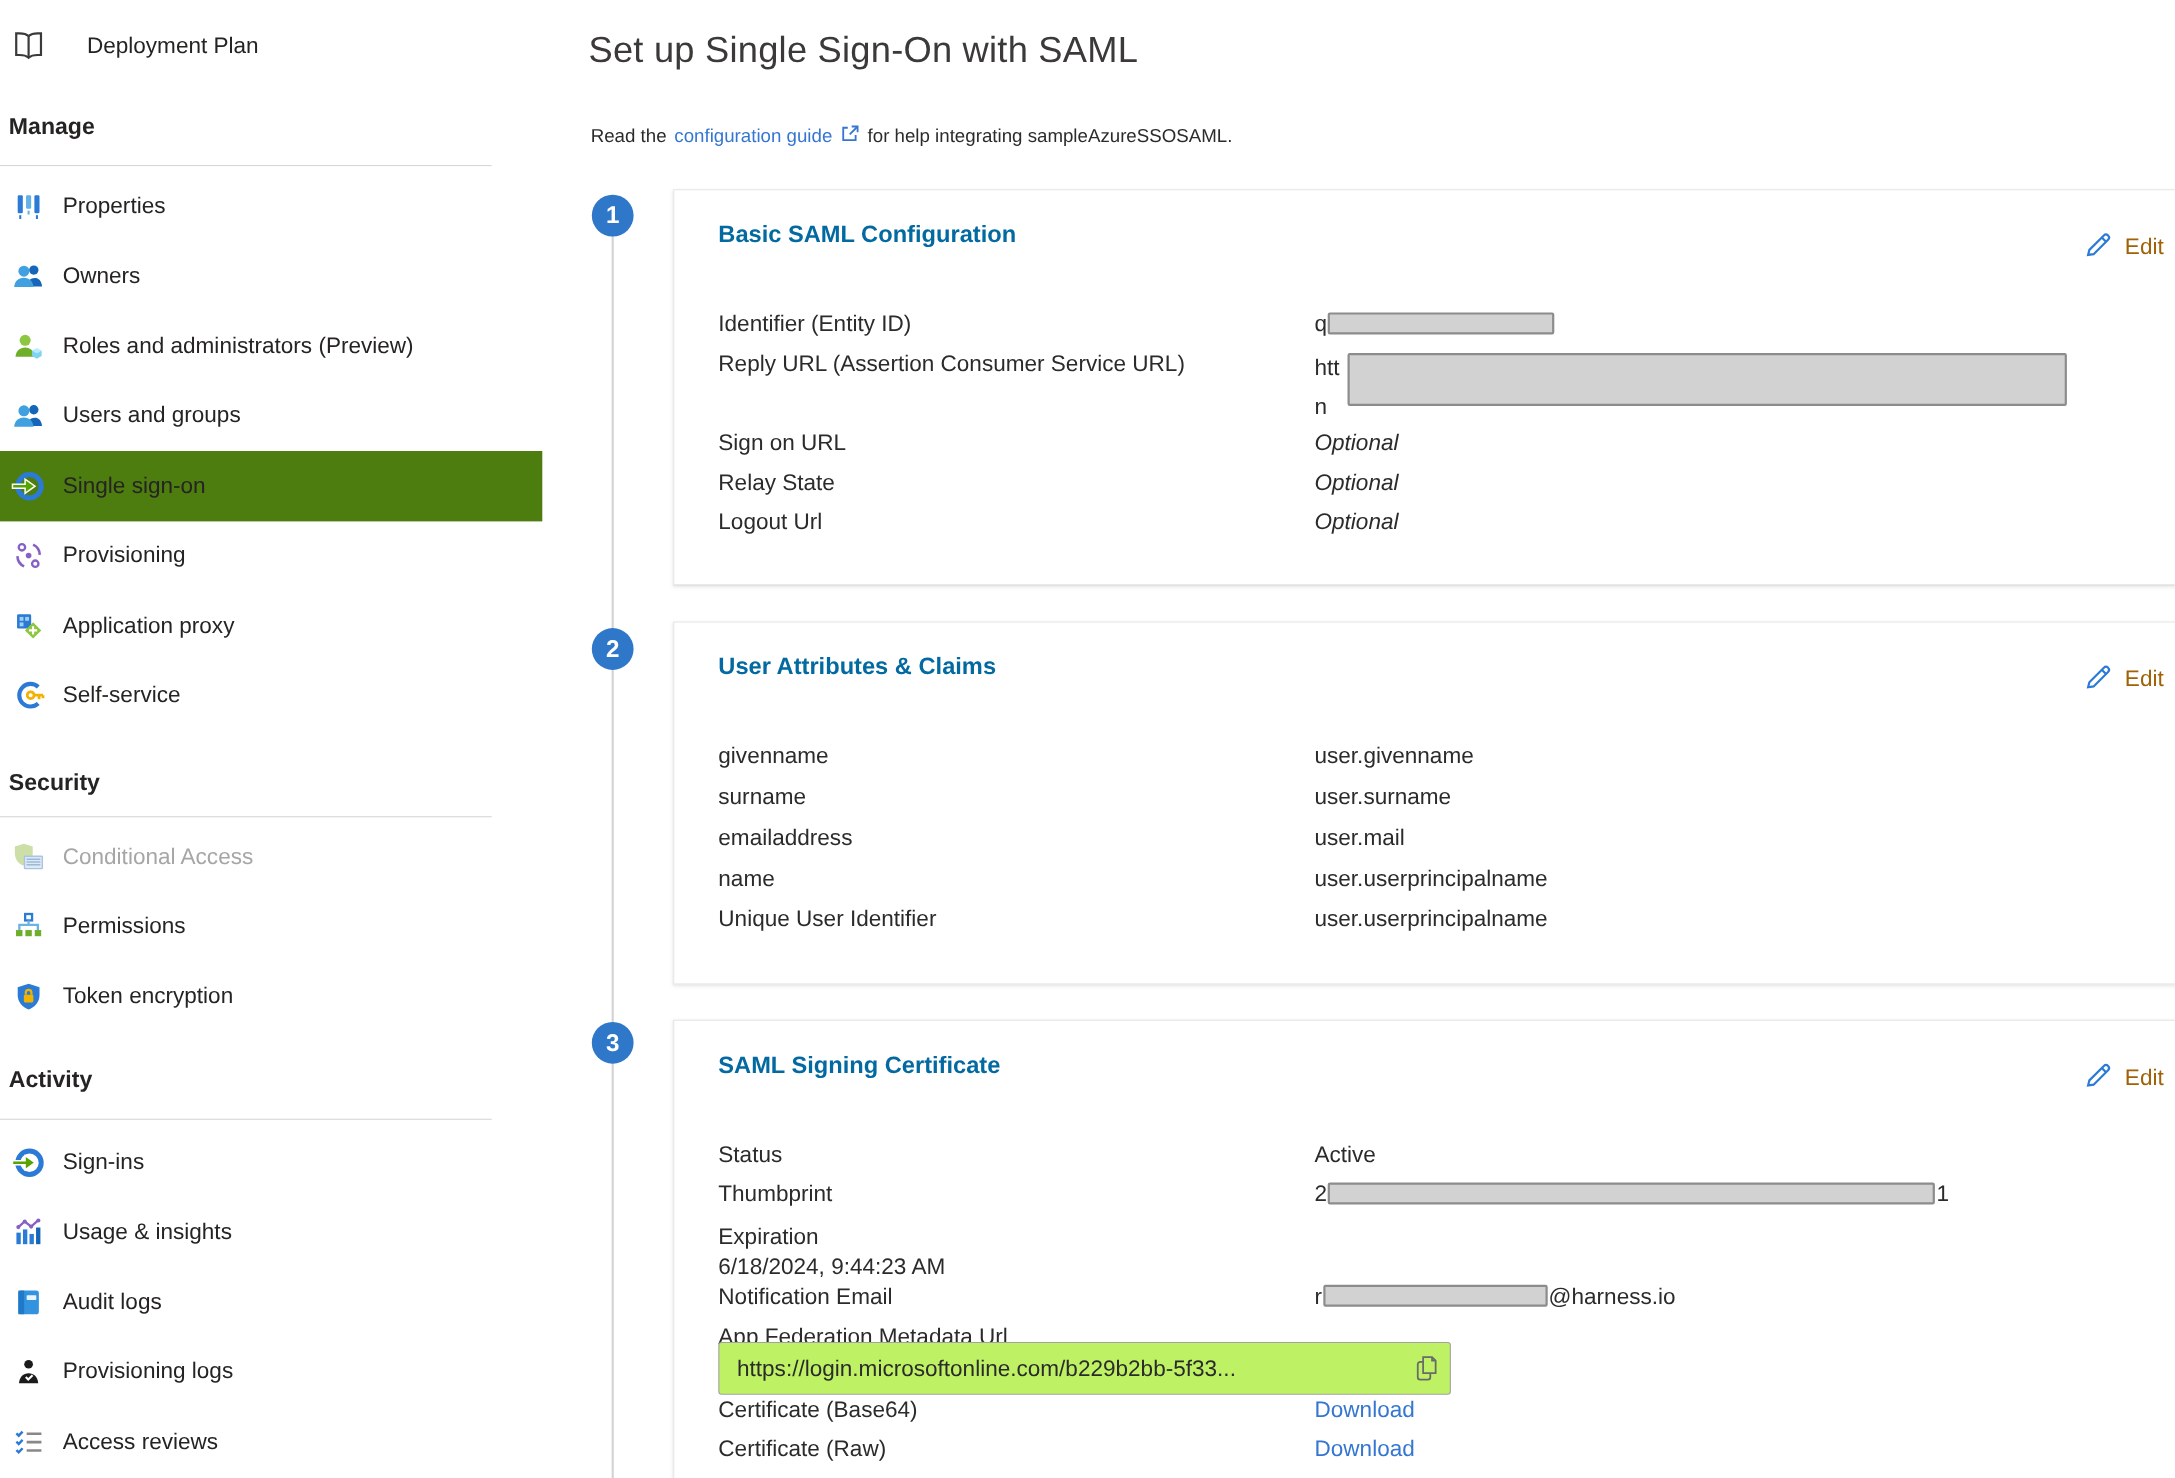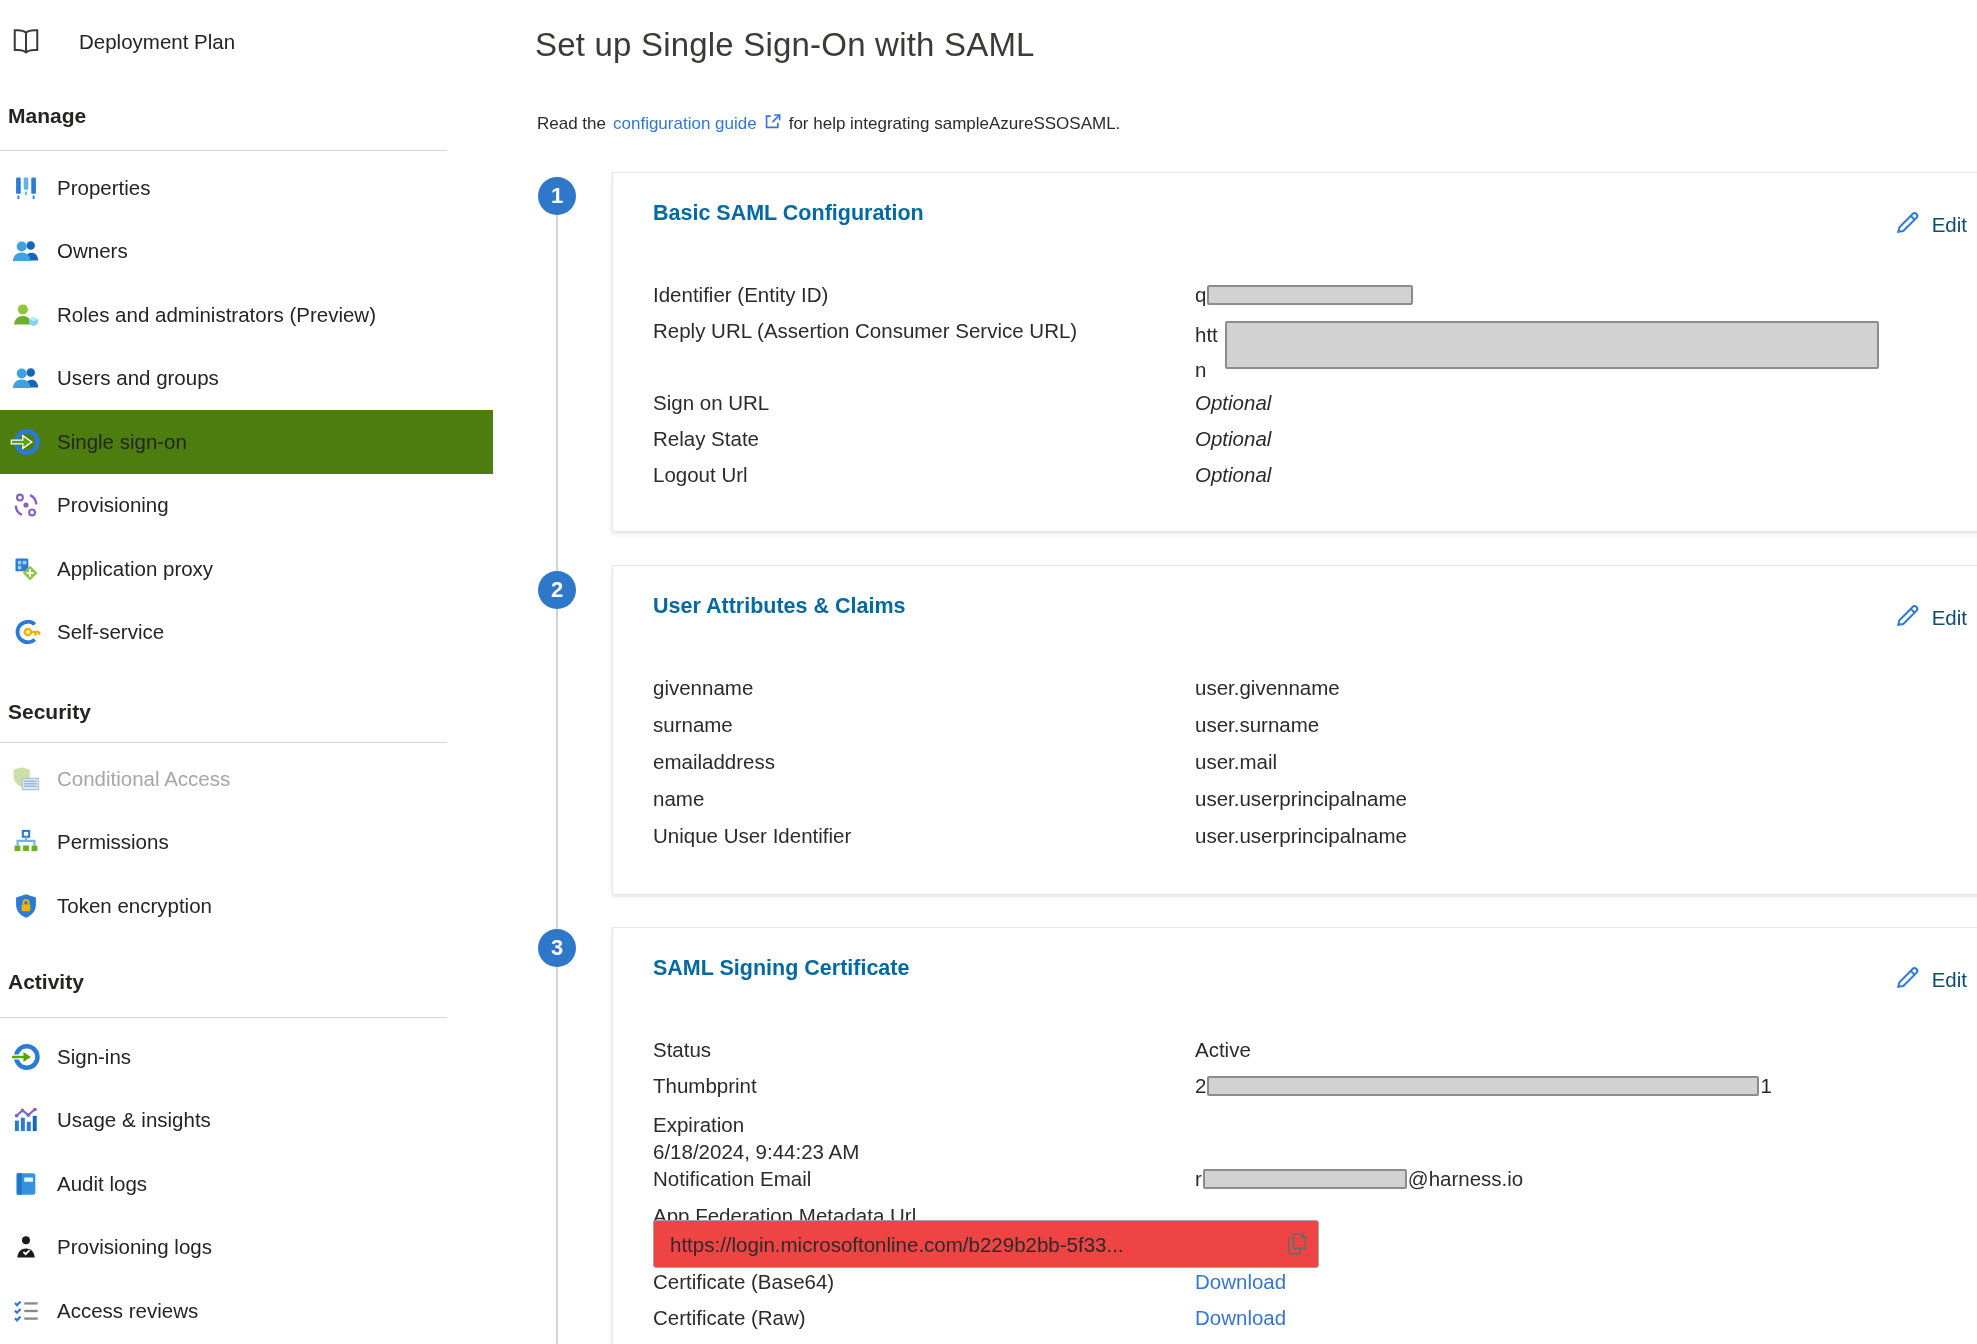--- a/index.html
+++ b/index.html
@@ -32,36 +32,36 @@
   .page-title{position:absolute;left:42px;top:26px;font-size:33px;font-weight:normal;color:#3b3a39;margin:0;letter-spacing:.2px;}
   .intro{position:absolute;left:44px;top:112px;font-size:17px;display:flex;align-items:center;gap:7px;color:#2b2b2b;}
   .intro a{color:#3476d2;text-decoration:none;cursor:pointer;display:flex;align-items:center;gap:6px;}
   .card{position:absolute;left:119px;width:1370px;background:#fff;border:1px solid #e7e7e7;
     box-sizing:border-box;box-shadow:0 1.5px 4px rgba(0,0,0,.10),0 .4px 1px rgba(0,0,0,.08);}
   .card1{top:172px;height:360px;}
   .card2{top:565px;height:330px;}
   .card3{top:927px;height:431px;}
   .card h2{position:absolute;left:40px;top:28px;margin:0;font-size:21.5px;font-weight:bold;color:#0369a1;}
   .edit{position:absolute;top:36px;right:14px;display:flex;align-items:center;gap:11px;cursor:pointer;background:none;border:none;padding:0;font-family:inherit;}
-  .edit .etxt{font-size:20.5px;color:#0c4a6e;}
+  .edit .etxt{font-size:20.5px;color:#a16207;}
   .rows{position:absolute;left:40px;top:108px;right:24px;}
   .row{display:flex;align-items:flex-start;min-height:36px;line-height:27px;}
   .row .label{width:542px;flex:none;font-size:20.5px;color:#2b2b2b;}
   .row .value{font-size:20.5px;color:#2b2b2b;}
   .r37{min-height:37px;} .r38{min-height:38px;flex-direction:column;} .r39{min-height:39px;}
   .r53{min-height:53px;flex-direction:column;} .r72{min-height:72px;}
   .optional{color:#767676;font-style:italic;}
   .dl{color:#3476d2;text-decoration:none;cursor:pointer;}
   .redact{display:inline-block;background:#d2d2d2;border:2px solid #8c8c8c;border-radius:2px;
     height:16px;vertical-align:-3px;margin:0 1px;}
   .reply-wrap{position:relative;line-height:35px;}
   .reply-line{height:35px;}
   .reply-box{position:absolute;left:30px;top:4px;width:650px;height:44px;
     background:#d2d2d2;border:2px solid #8c8c8c;border-radius:2px;}
-  .url-box{margin-top:-9px;width:666px;height:48px;background:#ef4444;border:1.5px solid #a2a2a2;
+  .url-box{margin-top:-9px;width:666px;height:48px;background:#bef264;border:1.5px solid #a2a2a2;
     border-radius:3px;box-sizing:border-box;display:flex;align-items:center;padding:0 10px 0 16px;cursor:text;}
   .url-box .url-text{flex:1;font-size:20.5px;color:#2b2b2b;white-space:nowrap;overflow:hidden;}
   .copy-btn{flex:none;background:none;border:none;padding:0;cursor:pointer;display:flex;align-items:center;}
 </style>
 </head>
 <body>
 
 <div class="sidebar">
 
   <div class="side-row dp-row">

